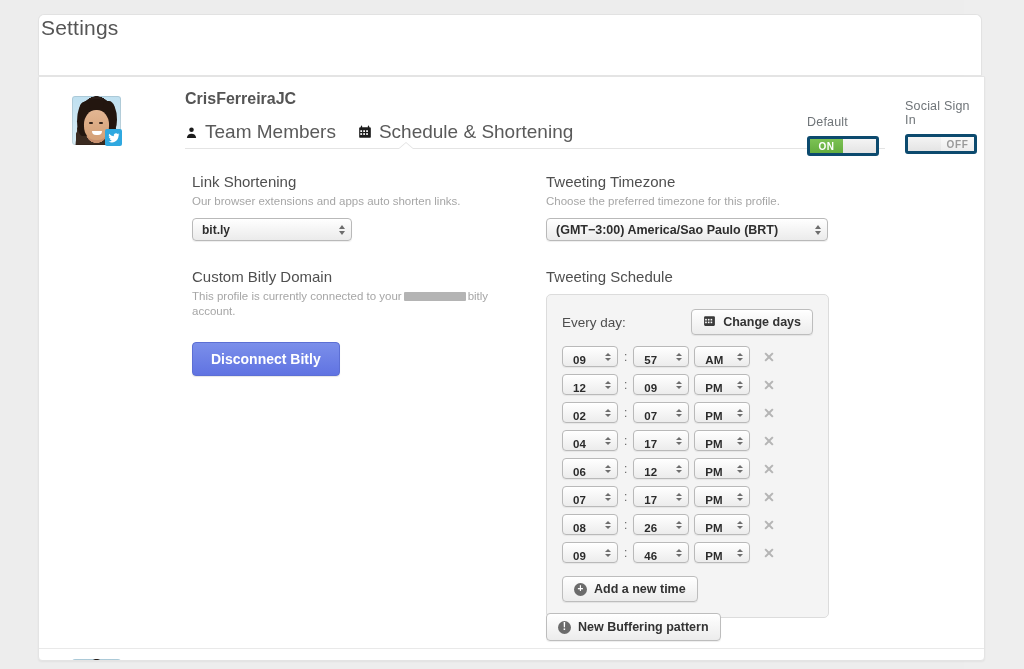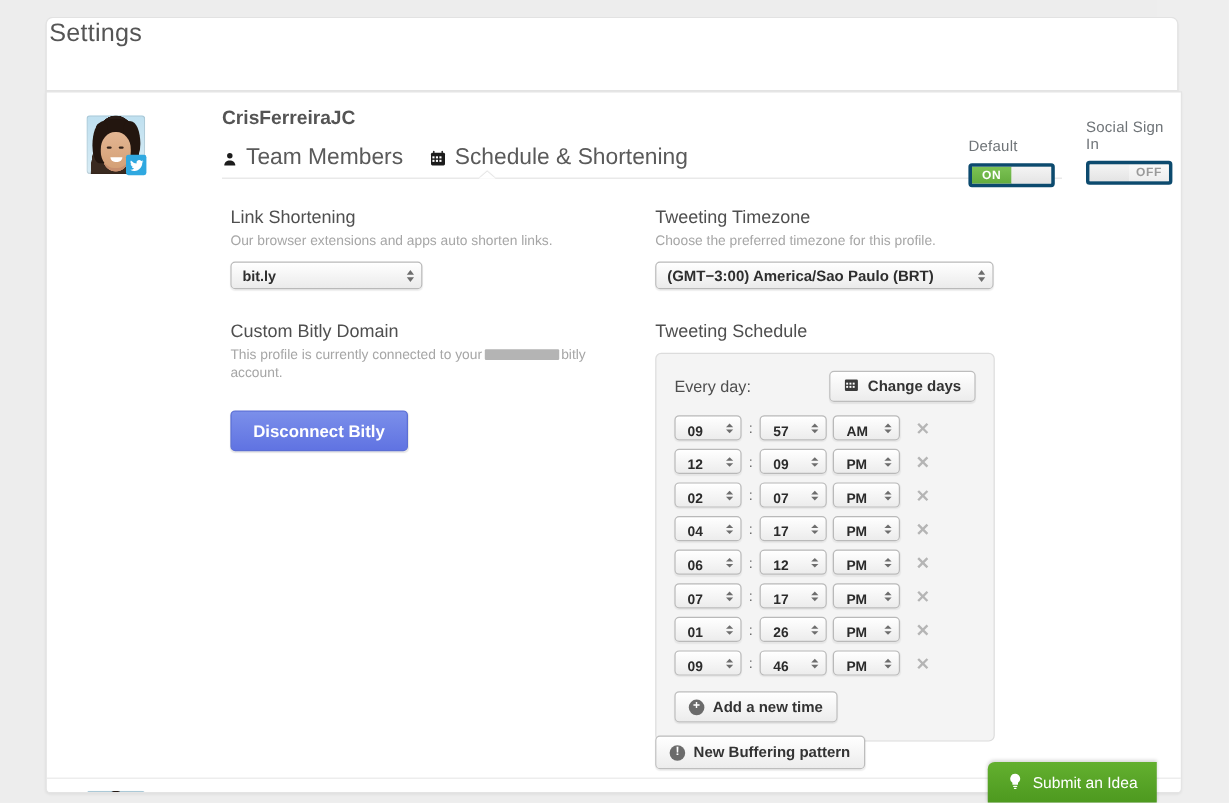--- a/index.html
+++ b/index.html
@@ -510,21 +510,21 @@
                 </span>
               </span>
               <span class="del-x">
                 <svg viewBox="0 0 24 24">
                   <path d="M6.6 4.2 12 9.6l5.4-5.4 2.4 2.4L14.4 12l5.4 5.4-2.4 2.4L12 14.4l-5.4 5.4-2.4-2.4L9.6 12 4.2 6.6z"></path>
                 </svg>
               </span>
             </div>
             <div class="time-row">
               <span class="time-sel">
-                <span>01</span>
+                <span>08</span>
                 <span class="steppers">
                   <i class="up"></i>
                   <i class="dn"></i>
                 </span>
               </span>
               <span class="colon">:</span>
               <span class="time-sel">
                 <span>26</span>
                 <span class="steppers">
                   <i class="up"></i>
@@ -595,24 +595,14 @@
         
         
         
         
       </div>
 
     </div>
   </div>
 
   <div class="footer-widget">
-    <div class="fw-item">
-      <span>
-        <svg width="14" height="16" viewBox="0 0 24 24" fill="#fff">
-            <path d="M12 1.5a7 7 0 0 0-4 12.8V17h8v-2.7A7 7 0 0 0 12 1.5z"></path>
-            <rect x="9" y="18.4" width="6" height="2" rx="1"></rect>
-            <rect x="10" y="21.2" width="4" height="1.8" rx=".9"></rect>
-          </svg>
-      </span>
-      <span>Submit an Idea</span>
-    </div>
   </div>
 </div>
 
 </body></html>

